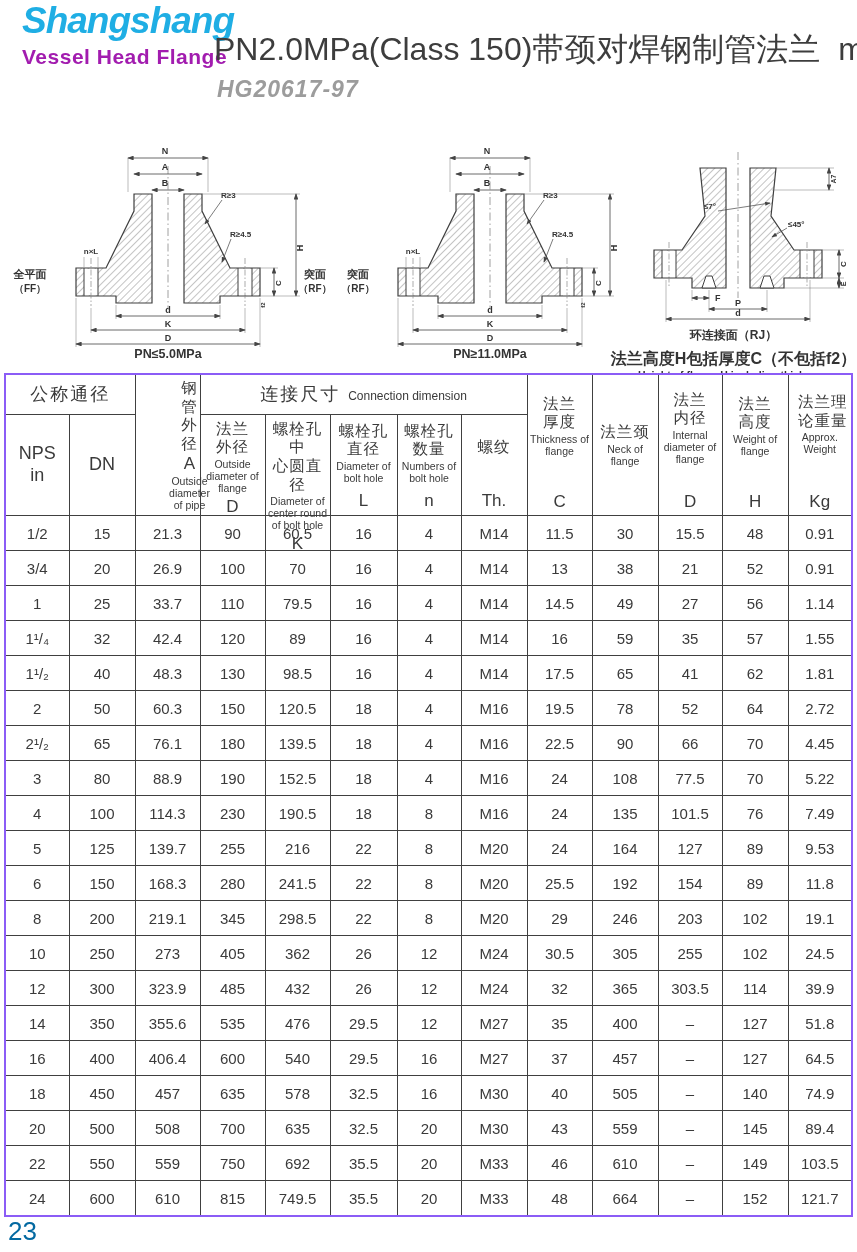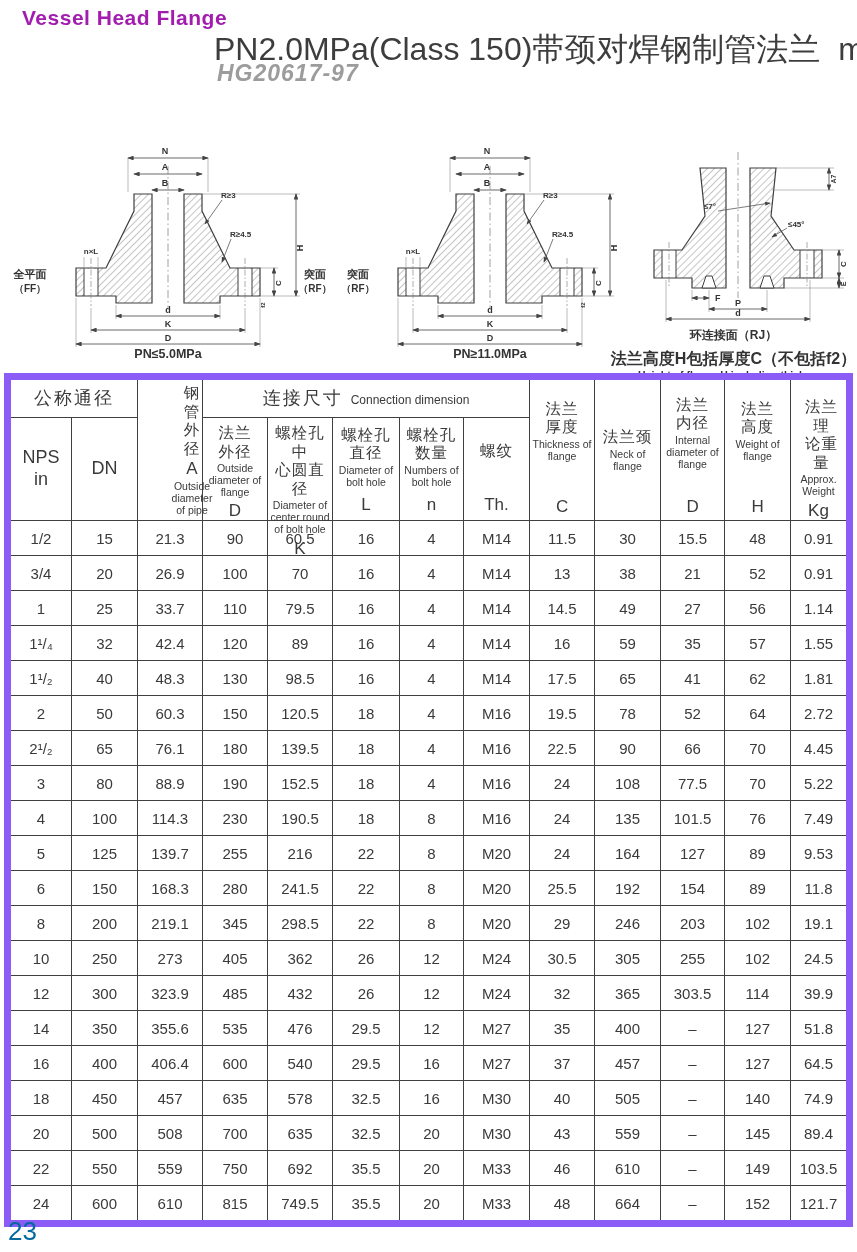--- a/index.html
+++ b/index.html
@@ -4,36 +4,36 @@
 <style>
   html,body{margin:0;padding:0;background:#fff;}
   #page{position:relative;width:857px;height:1252px;background:#fff;overflow:hidden;
         font-family:"Liberation Sans","DejaVu Sans",sans-serif;color:#3a3a3a;}
   
   .logo{position:absolute;left:22px;top:2px;}
   .logo-main{font-size:37px;font-weight:bold;font-style:italic;color:#1FAEE4;letter-spacing:-1px;line-height:1.05;}
   .logo-sub{font-size:21px;font-weight:bold;color:#a21caf;letter-spacing:0.5px;margin-top:4px;}
   .title{position:absolute;left:214px;top:28px;font-size:32px;color:#3d3d3d;white-space:nowrap;}
   .title .unit{margin-left:18px;}
-  .standard{position:absolute;left:217px;top:60px;font-size:23px;font-weight:bold;font-style:italic;color:#9c9c9c;letter-spacing:1px;}
+  .standard{position:absolute;left:217px;top:76px;font-size:23px;font-weight:bold;font-style:italic;color:#9c9c9c;letter-spacing:1px;}
   .subtitle-en{position:absolute;right:2px;top:78px;font-size:22px;color:#4c4c4c;white-space:nowrap;}
   
   svg{position:absolute;}
   #svg1{left:8px;top:136px;}
   #svg2{left:332px;top:136px;}
   #svg3{left:622px;top:140px;}
   .d3caption{position:absolute;left:610px;top:328px;width:247px;text-align:center;line-height:1.25;}
   .d3caption .cnote{font-size:16px;font-weight:bold;color:#333;}
   .d3caption .enote{font-size:10.5px;font-weight:bold;color:#333;}
   .dimtxt{font-weight:bold;fill:#333;}
   
   #spec-table{position:absolute;left:4px;top:373px;width:849px;border-collapse:collapse;table-layout:fixed;}
   #spec-table th,#spec-table td{border:1px solid #404040;padding:0;text-align:center;vertical-align:middle;
       font-family:"Liberation Sans","DejaVu Sans",sans-serif;color:#3a3a3a;background:#fff;}
-  #spec-table{border:7px solid #8b5cf6;}
+  #spec-table{border:2px solid #8b5cf6;}
   #spec-table td{height:34px;font-size:15px;}
   .grow1{height:40px;}
   .grow2 th{height:100px;}
   .cnbig{font-size:18px;letter-spacing:2px;}
   .conn-en{font-size:12px;letter-spacing:0;margin-left:8px;font-weight:normal;}
   .vcell{display:flex;flex-direction:column;align-items:center;justify-content:flex-start;height:100%;box-sizing:border-box;padding:4px 1px 3px;}
   .vcell .cn{font-size:15.5px;font-weight:normal;white-space:pre-line;line-height:1.2;letter-spacing:1px;}
   .vcell .sym{font-size:17px;margin-top:1px;}
   .vcell .en{font-size:10.5px;line-height:1.12;margin-top:2px;font-weight:normal;}
   .vcell .letter{font-size:17px;margin-top:auto;padding-top:3px;}
@@ -44,20 +44,21 @@
   .nps{font-size:18px;white-space:pre-line;line-height:1.2;}
   th{font-weight:normal;}
   .pagenum{position:absolute;left:8px;top:1216px;font-size:26px;color:#0369a1;}
 </style>
 </head>
 <body>
 
 <div id="page">
 
   <div class="logo">
+    <div class="logo-main">Shangshang</div>
     <div class="logo-sub">Vessel Head Flange</div>
   </div>
   <div class="title">
     <span>PN2.0MPa(Class 150)带颈对焊钢制管法兰</span><span class="unit">mm</span>
   </div>
   <div class="standard">HG20617-97</div>
 
   <svg id="svg1" width="320" height="225" viewBox="0 0 320 225">
     <defs>
       <pattern id="ht1" patternUnits="userSpaceOnUse" width="5" height="5" patternTransform="rotate(45)">

